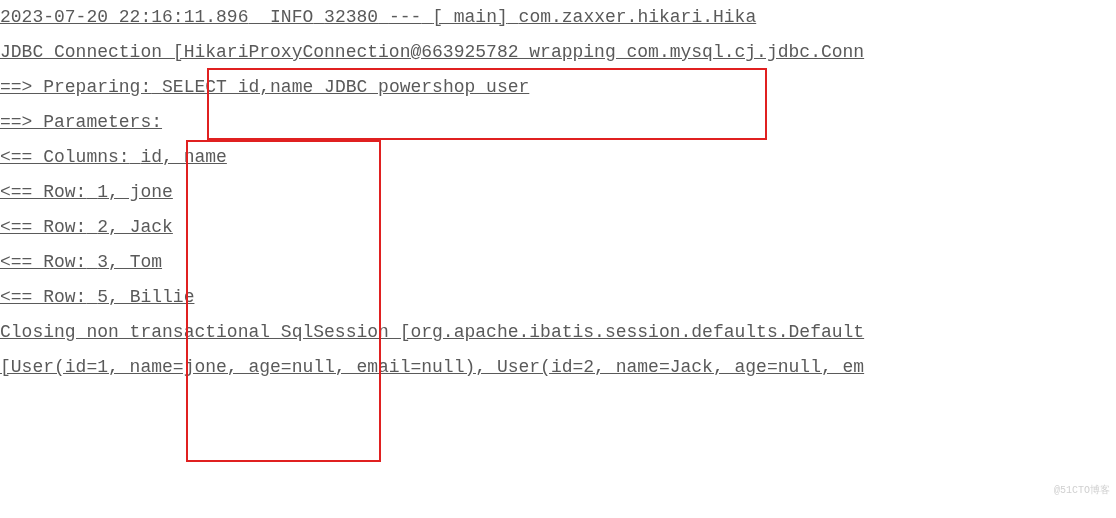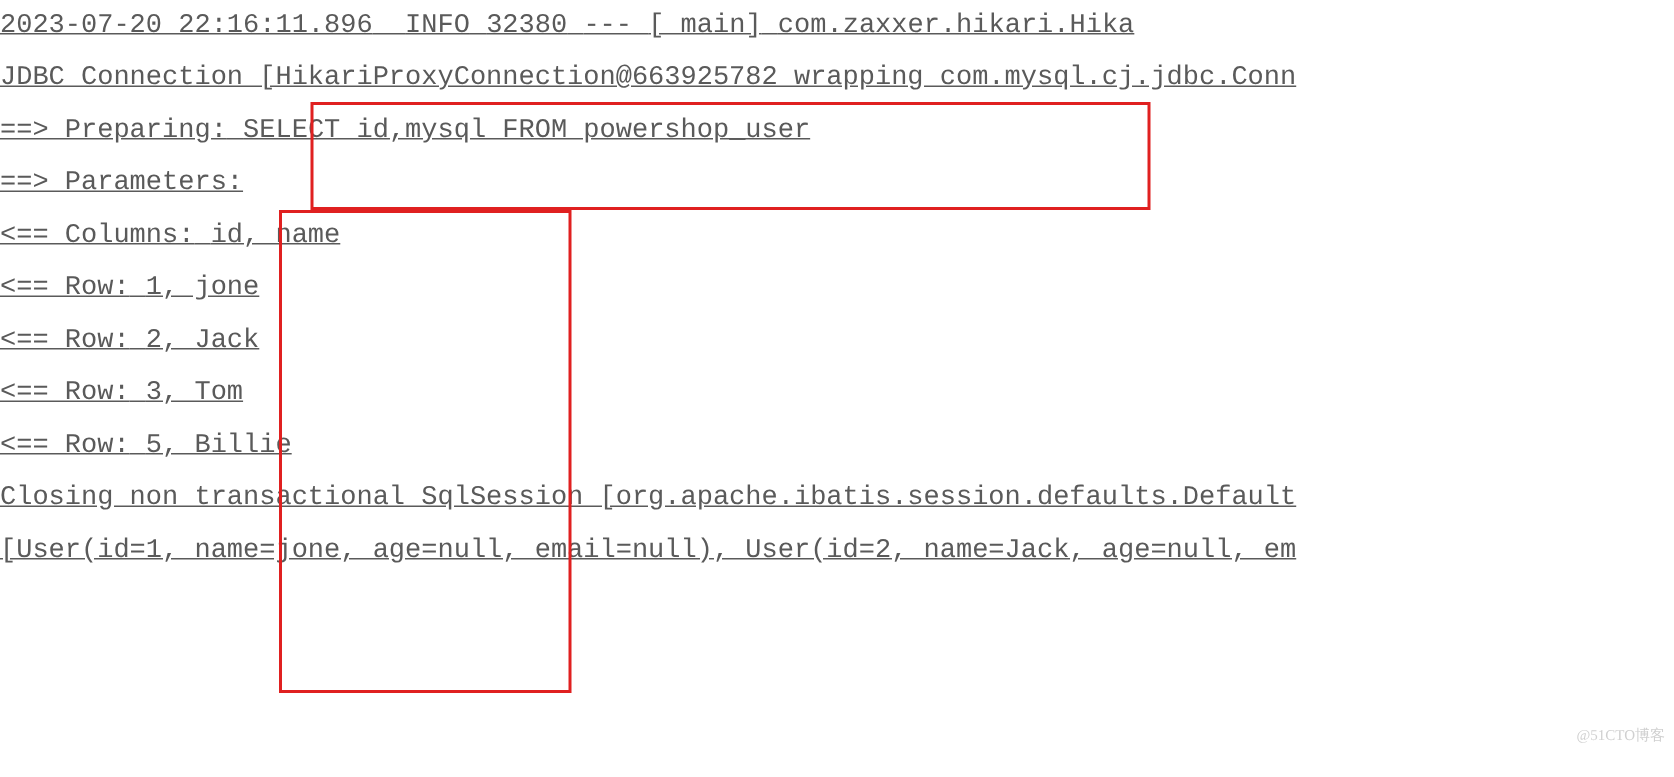--- a/index.html
+++ b/index.html
@@ -45,36 +45,36 @@
       left: 186px;
       width: 195px;
       height: 322px;
     }
     .watermark {
       position: absolute;
       right: 6px;
       bottom: 18px;
       font-size: 10px;
       color: #d0d0d0;
-      font-family: Liberation Serif, serif;
+      font-family: Liberation Mono, monospace;
     }
   </style>
 </head>
 <body>
 
 <div class="log">
 
   <span class="line">
     <span>2023-07-20 22:16:11.896</span>&nbsp;&nbsp;<span>INFO</span> <span>32380</span> <span>---</span> <span>[               main]</span> <span>com.zaxxer.hikari.Hika</span>
   </span>
 
   <span class="line">JDBC Connection [HikariProxyConnection@663925782 wrapping com.mysql.cj.jdbc.Conn</span>
 
   <span class="line">
-    <span>==&gt;  Preparing:</span> <span>SELECT id,mysql FROM powershop_user</span>
+    <span>==&gt;  Preparing:</span> <span>SELECT id,name JDBC powershop_user</span>
   </span>
 
   <span class="line">
     <span>==&gt; Parameters:</span> <span></span>
   </span>
 
   <span class="line">
     <span>&lt;==    Columns:</span> <span>id, name</span>
   </span>
 

